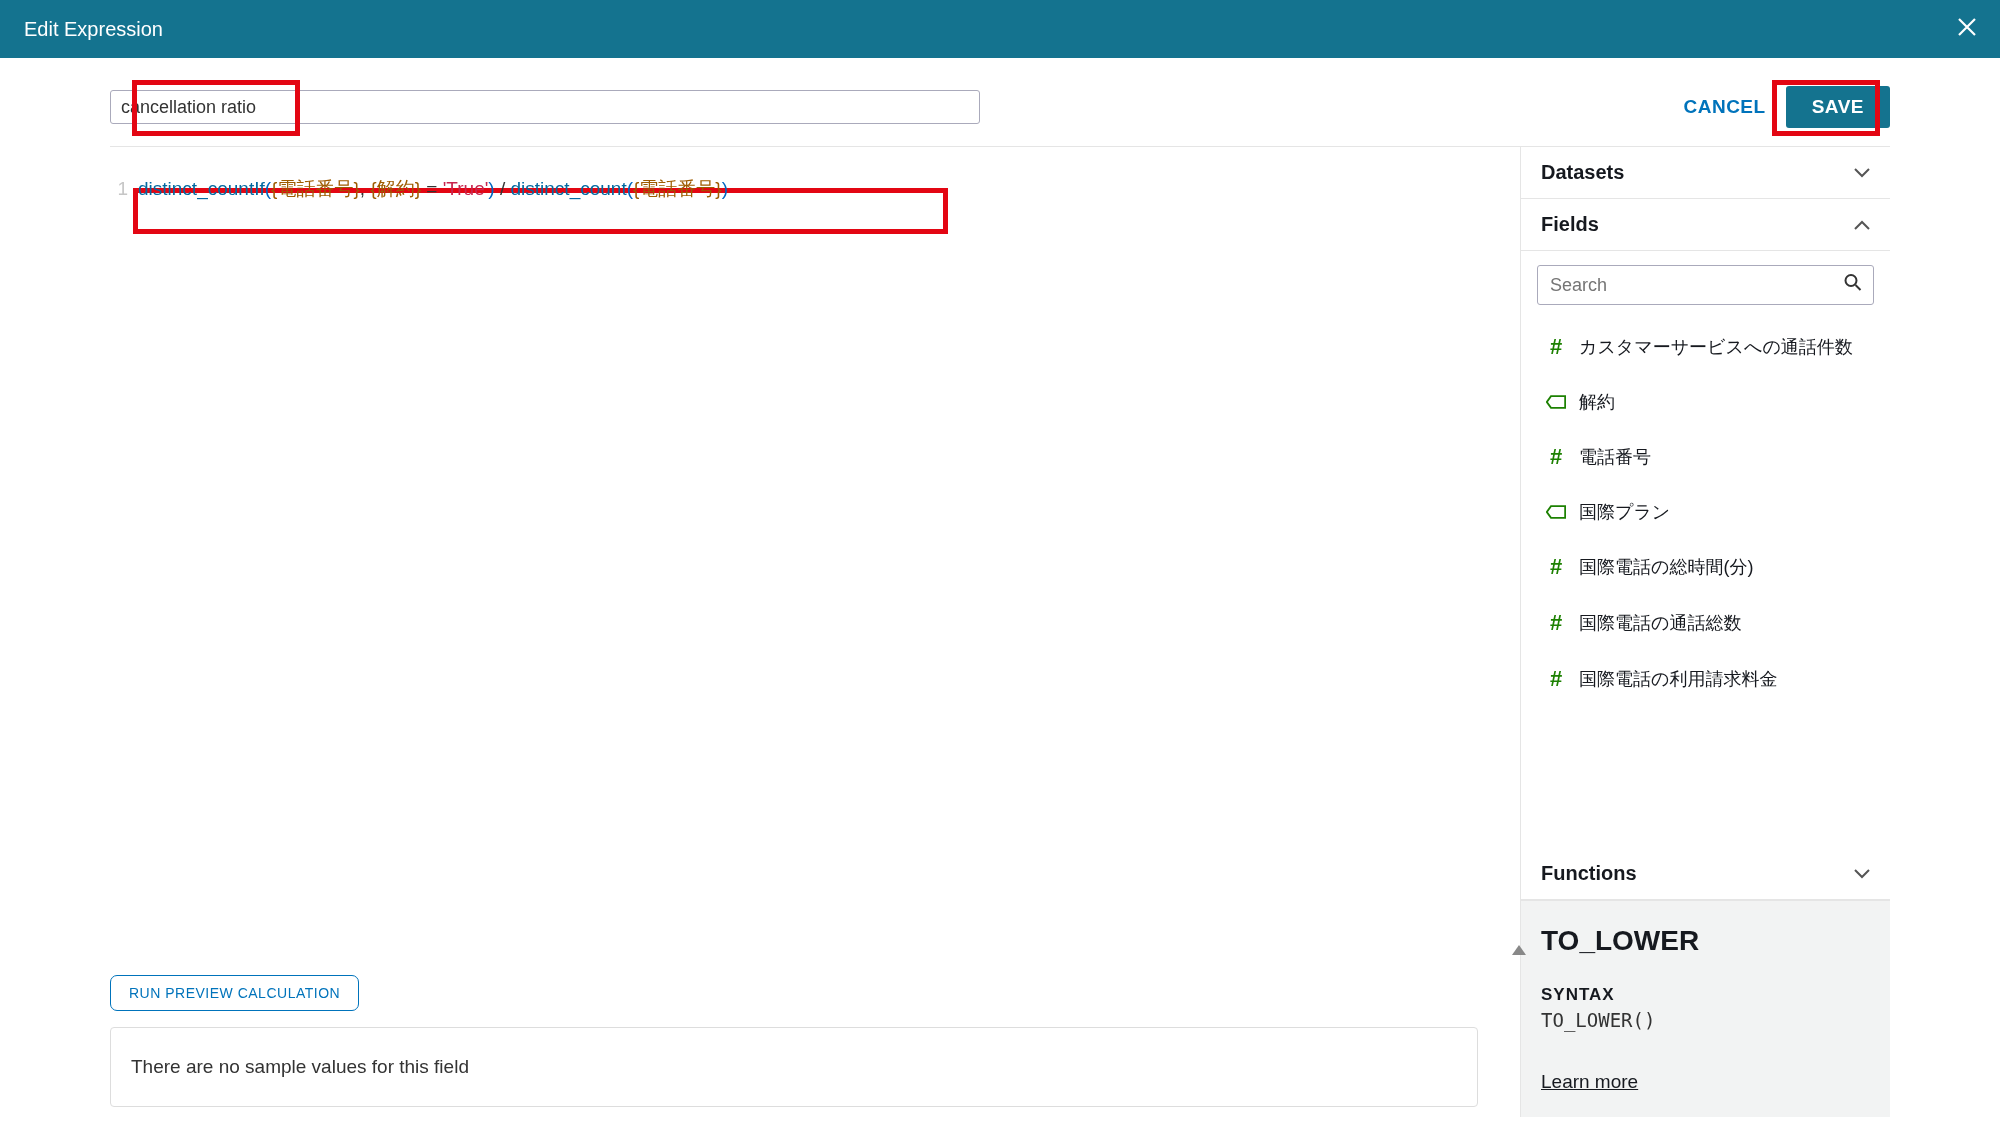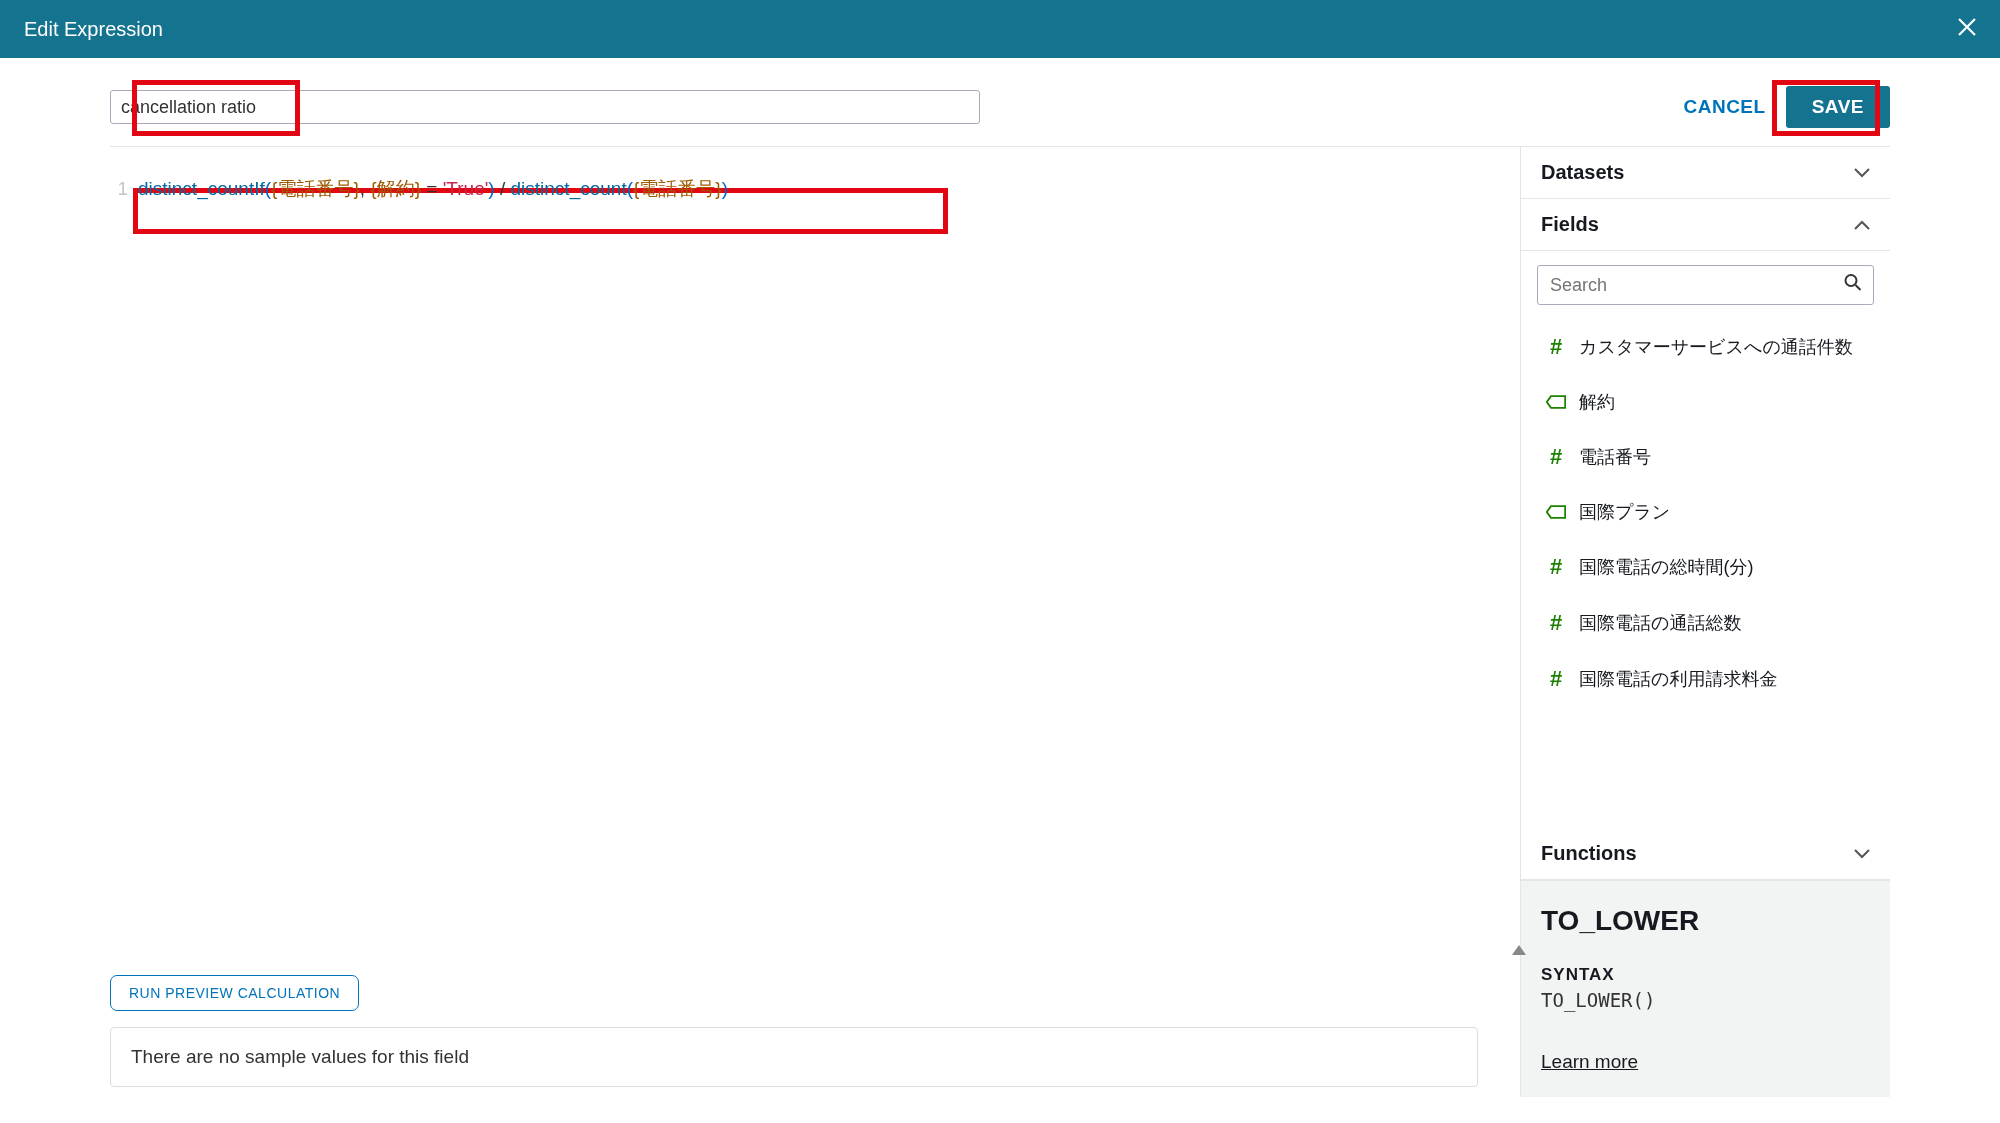--- a/index.html
+++ b/index.html
@@ -164,21 +164,21 @@
       font-weight: 500;
       letter-spacing: 0.5px;
       padding: 9px 18px;
       border-radius: 7px;
       cursor: pointer;
       margin: 12px 0 16px 0;
     }
     .no-samples {
       border: 1px solid #ddd;
       border-radius: 4px;
-      padding: 18px 20px;
+      padding: 28px 20px;
       font-size: 19px;
       color: #333;
       margin-right: 42px;
     }
     .sidebar {
       width: 370px;
       border-left: 1px solid #e5e5e5;
       display: flex;
       flex-direction: column;
     }

